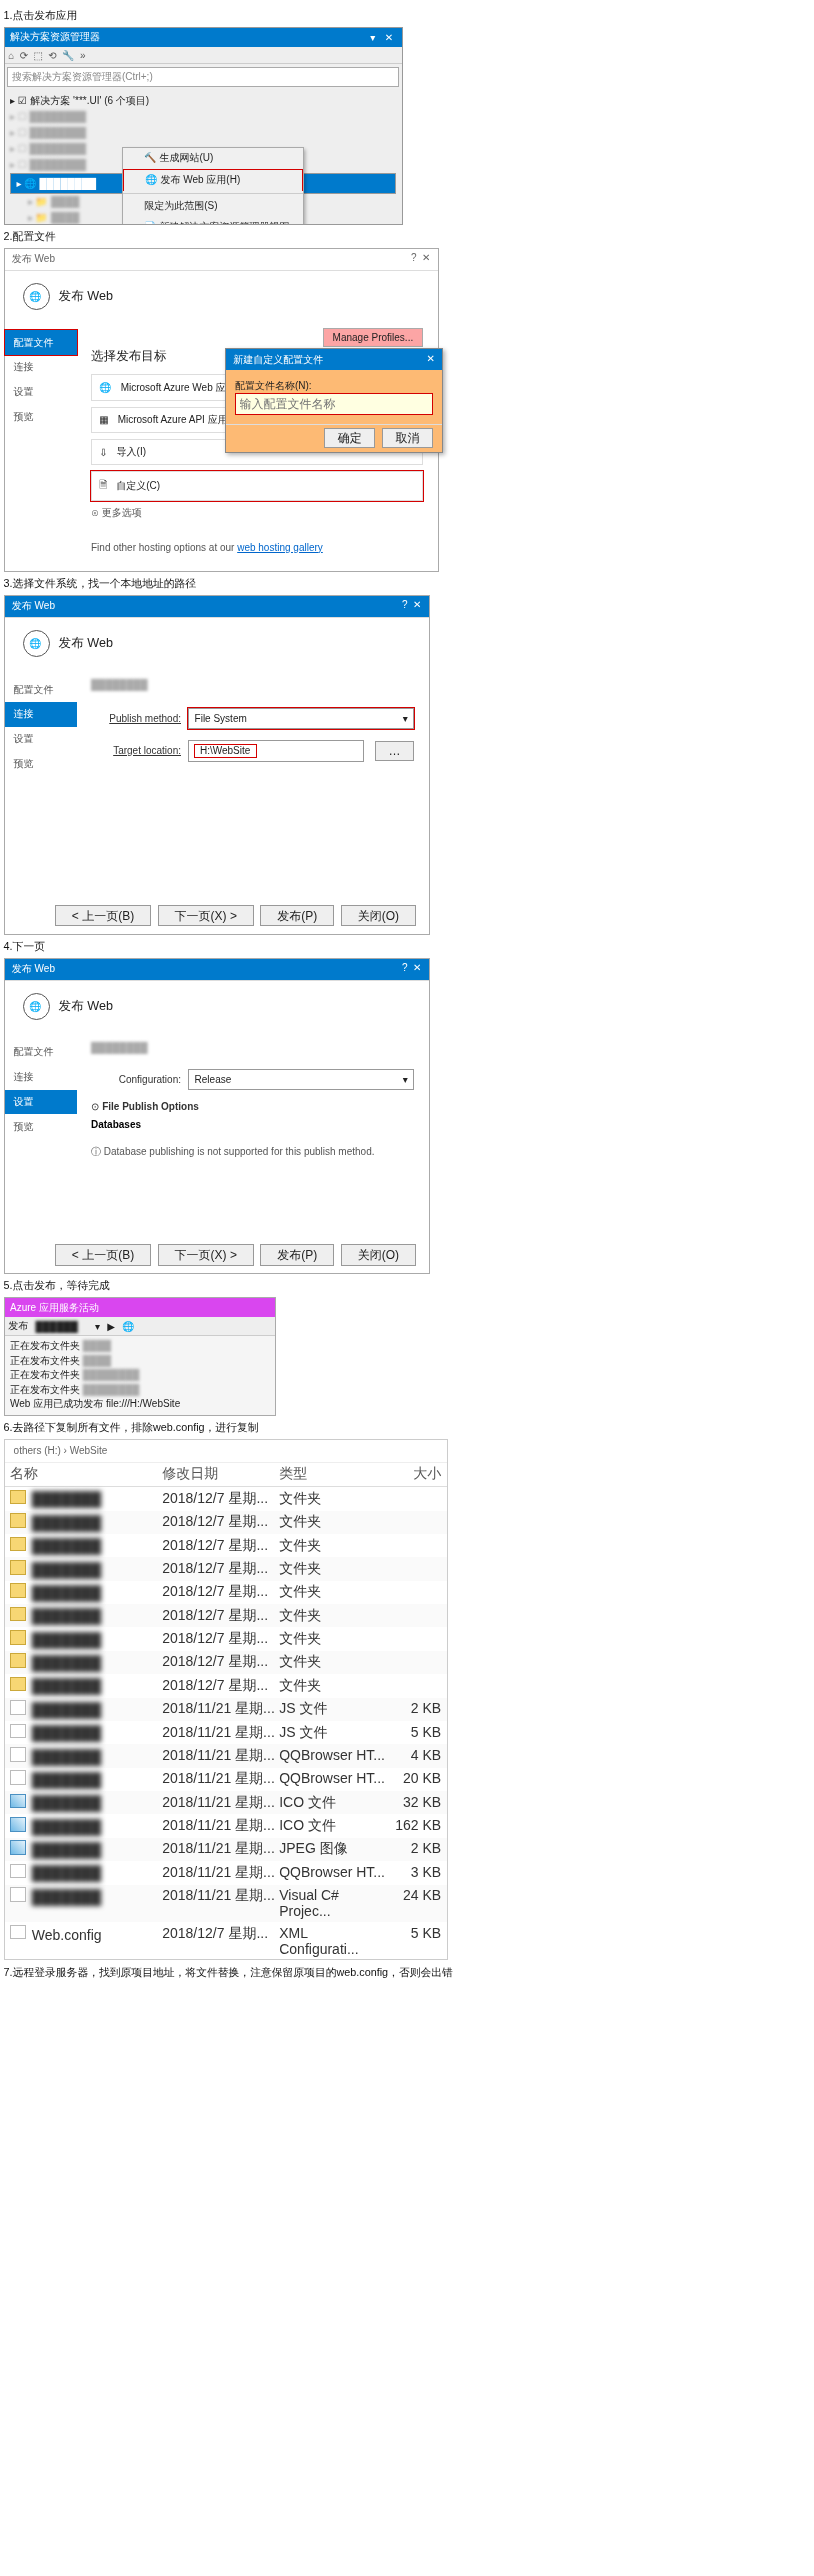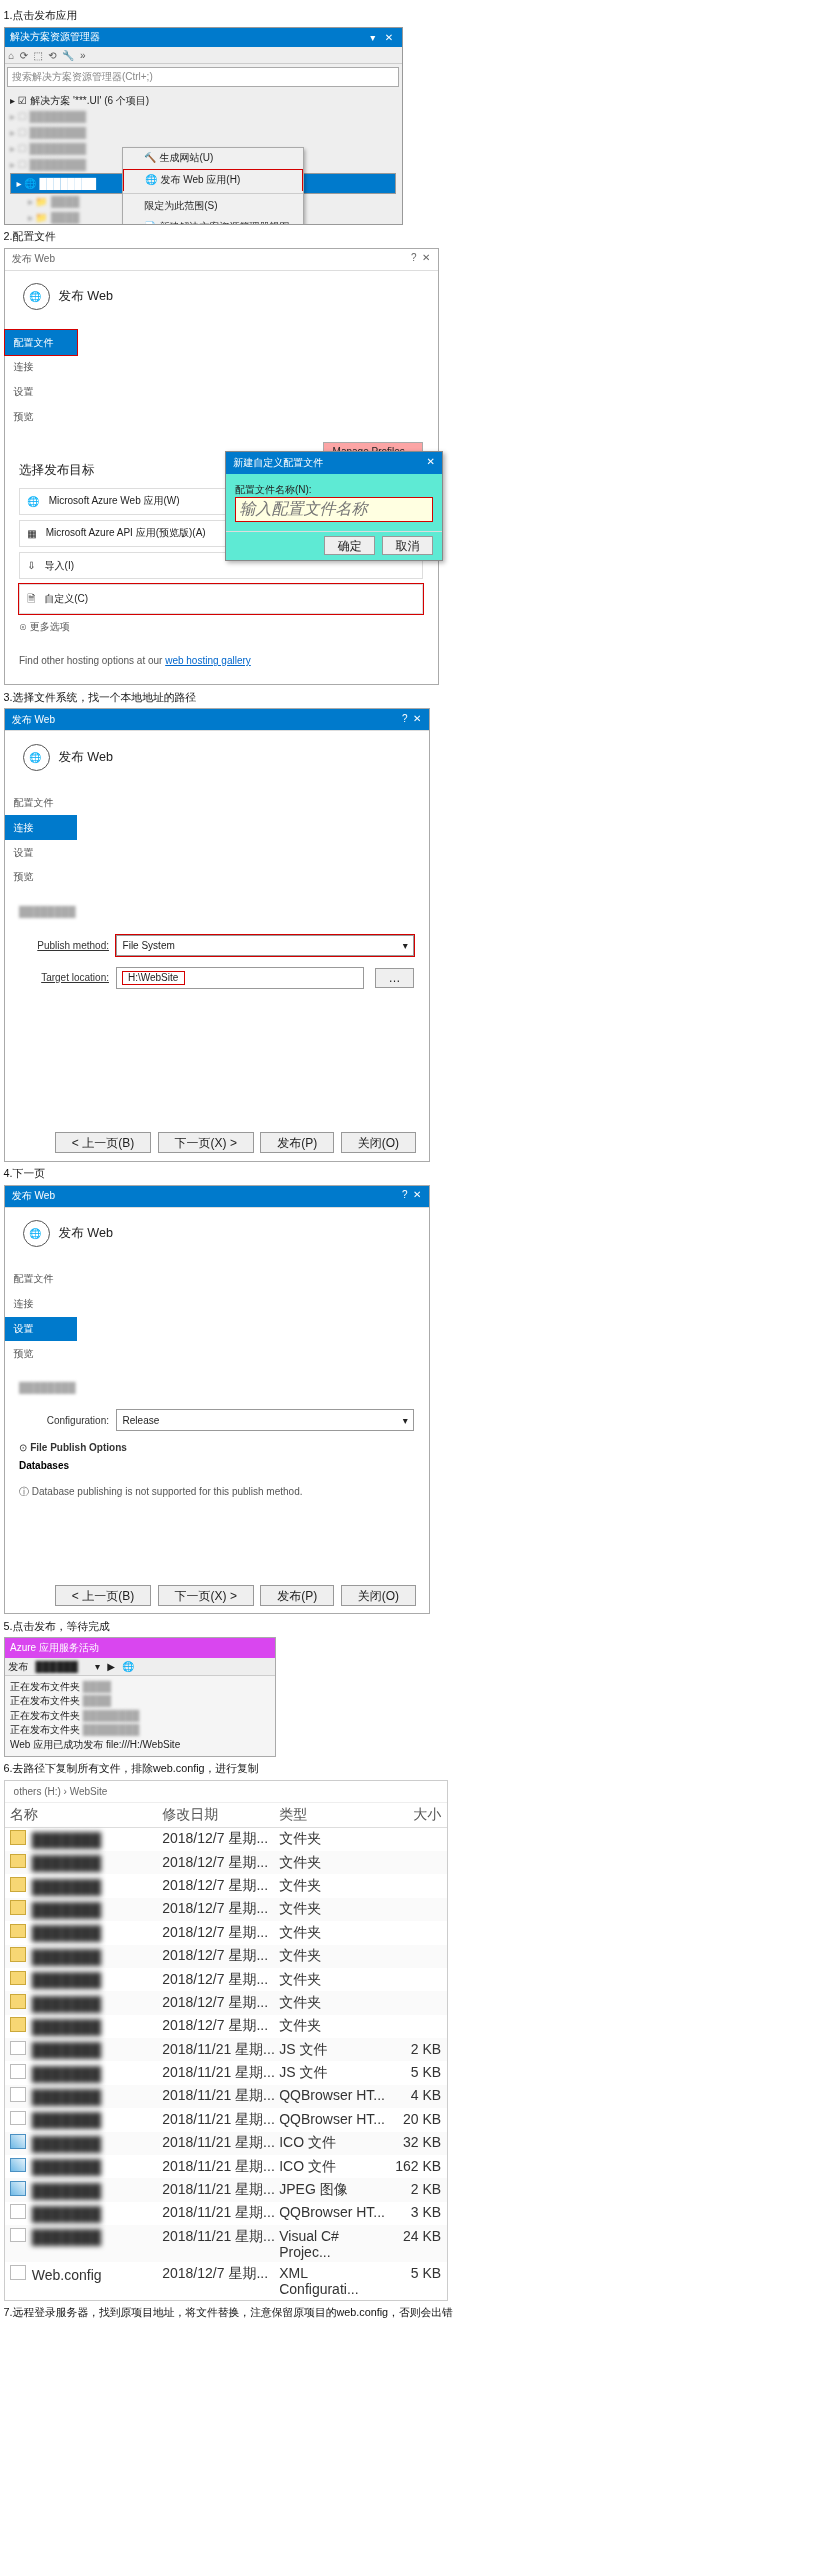--- a/index.html
+++ b/index.html
@@ -22,37 +22,37 @@
 .ctxmenu { position:absolute; left:117px; top:119px; background:#f0f0f0; border:0.9px solid #aaa; box-shadow:1.8px 1.8px 3.6px rgba(0,0,0,.3); width:180px; font-size:10px; }
 .ctxmenu .mi { padding:3.6px 7.2px 3.6px 21.6px; border-bottom:0; }
 .ctxmenu .sep { border-top:0.9px solid #ccc; margin:1.8px 0; }
 .s1wrap { position:relative; width:397px; height:196px; overflow:hidden; }
 
 
 .pubwin { border:0.9px solid #aaa; width:433px; background:#fff; }
 .pubhdr { background:#fff; border-bottom:0.9px solid #ddd; padding:3.6px 7.2px; display:flex; justify-content:space-between; color:#666; }
 .pubglobe { background:#fff; padding:12.6px 18px; display:flex; align-items:center; gap:9px; }
 .globe { width:25px; height:25px; border:1.8px solid #555; border-radius:50%; display:flex; align-items:center; justify-content:center; color:#555; }
-.pubbody { display:flex;flex-direction:column; }
+.pubbody { display:flex; }
 .sidenav { width:72px; padding:7.2px 0; }
 .sidenav div { padding:5.4px 9px; color:#555; }
 .sidenav .active { background:#007acc; color:#fff; }
 .rightpane { flex:1; padding:9px 14.4px 18px; position:relative; }
 .h2 { font-size:12.6px; font-weight:normal; margin:5.4px 0 9px; }
 .optrow { display:flex; align-items:center; gap:9px; border:0.9px solid #ddd; padding:5.4px 7.2px; margin-bottom:5.4px; }
 .manage { padding:2.7px 9px; border:0.9px solid #aaa; background:#fca5a5; font-size:10px; }
 .more { margin-top:5.4px; color:#555; }
 .foot { color:#555; margin-top:21.6px; font-size:10px; }
 .foot a { color:#0066cc; }
 
 
-.dlg { position:absolute; right:-5.4px; top:15px; width:216px; background:#5eead4; border:0.9px solid #888; box-shadow:1.8px 1.8px 4.5px rgba(0,0,0,.3); }
+.dlg { position:absolute; right:-5.4px; top:25px; width:216px; background:#fdba74; border:0.9px solid #888; box-shadow:1.8px 1.8px 4.5px rgba(0,0,0,.3); }
 .dlghdr { background:#007acc; color:#fff; padding:3.6px 7.2px; display:flex; justify-content:space-between; }
 .dlgbody { padding:9px; }
-.dlginput { width:100%; background:#ffffe1; border:0.9px solid #d40000; padding:2.7px 3.6px; color:#bbb; font-size:16px; box-sizing:border-box;font-style:italic; }
+.dlginput { width:100%; background:#ffffe1; border:0.9px solid #d40000; padding:2.7px 3.6px; color:#bbb; font-size:12px; box-sizing:border-box; }
 .dlgbtns { padding:5.4px 9px; text-align:right; border-top:0.9px solid #ddd; }
 .btn { padding:1.8px 12.6px; border:0.9px solid #999; background:#efefef; font-size:12px; margin-left:3.6px; }
 
 
 .fieldrow { display:flex; align-items:center; gap:7.2px; margin:10.8px 0; }
 .fieldrow label { width:90px; text-align:right; color:#333; text-decoration:underline dotted transparent; }
 .fieldrow .u { text-decoration:underline; }
 .sel { flex:1; border:0.9px solid #999; padding:1.8px 5.4px; background:#fff; height:16px; display:flex; align-items:center; justify-content:space-between; }
 .wizbtns { padding:9px 12.6px; text-align:right; border-top:0; }
 .wizbtns .btn { padding:2.7px 16px; }

